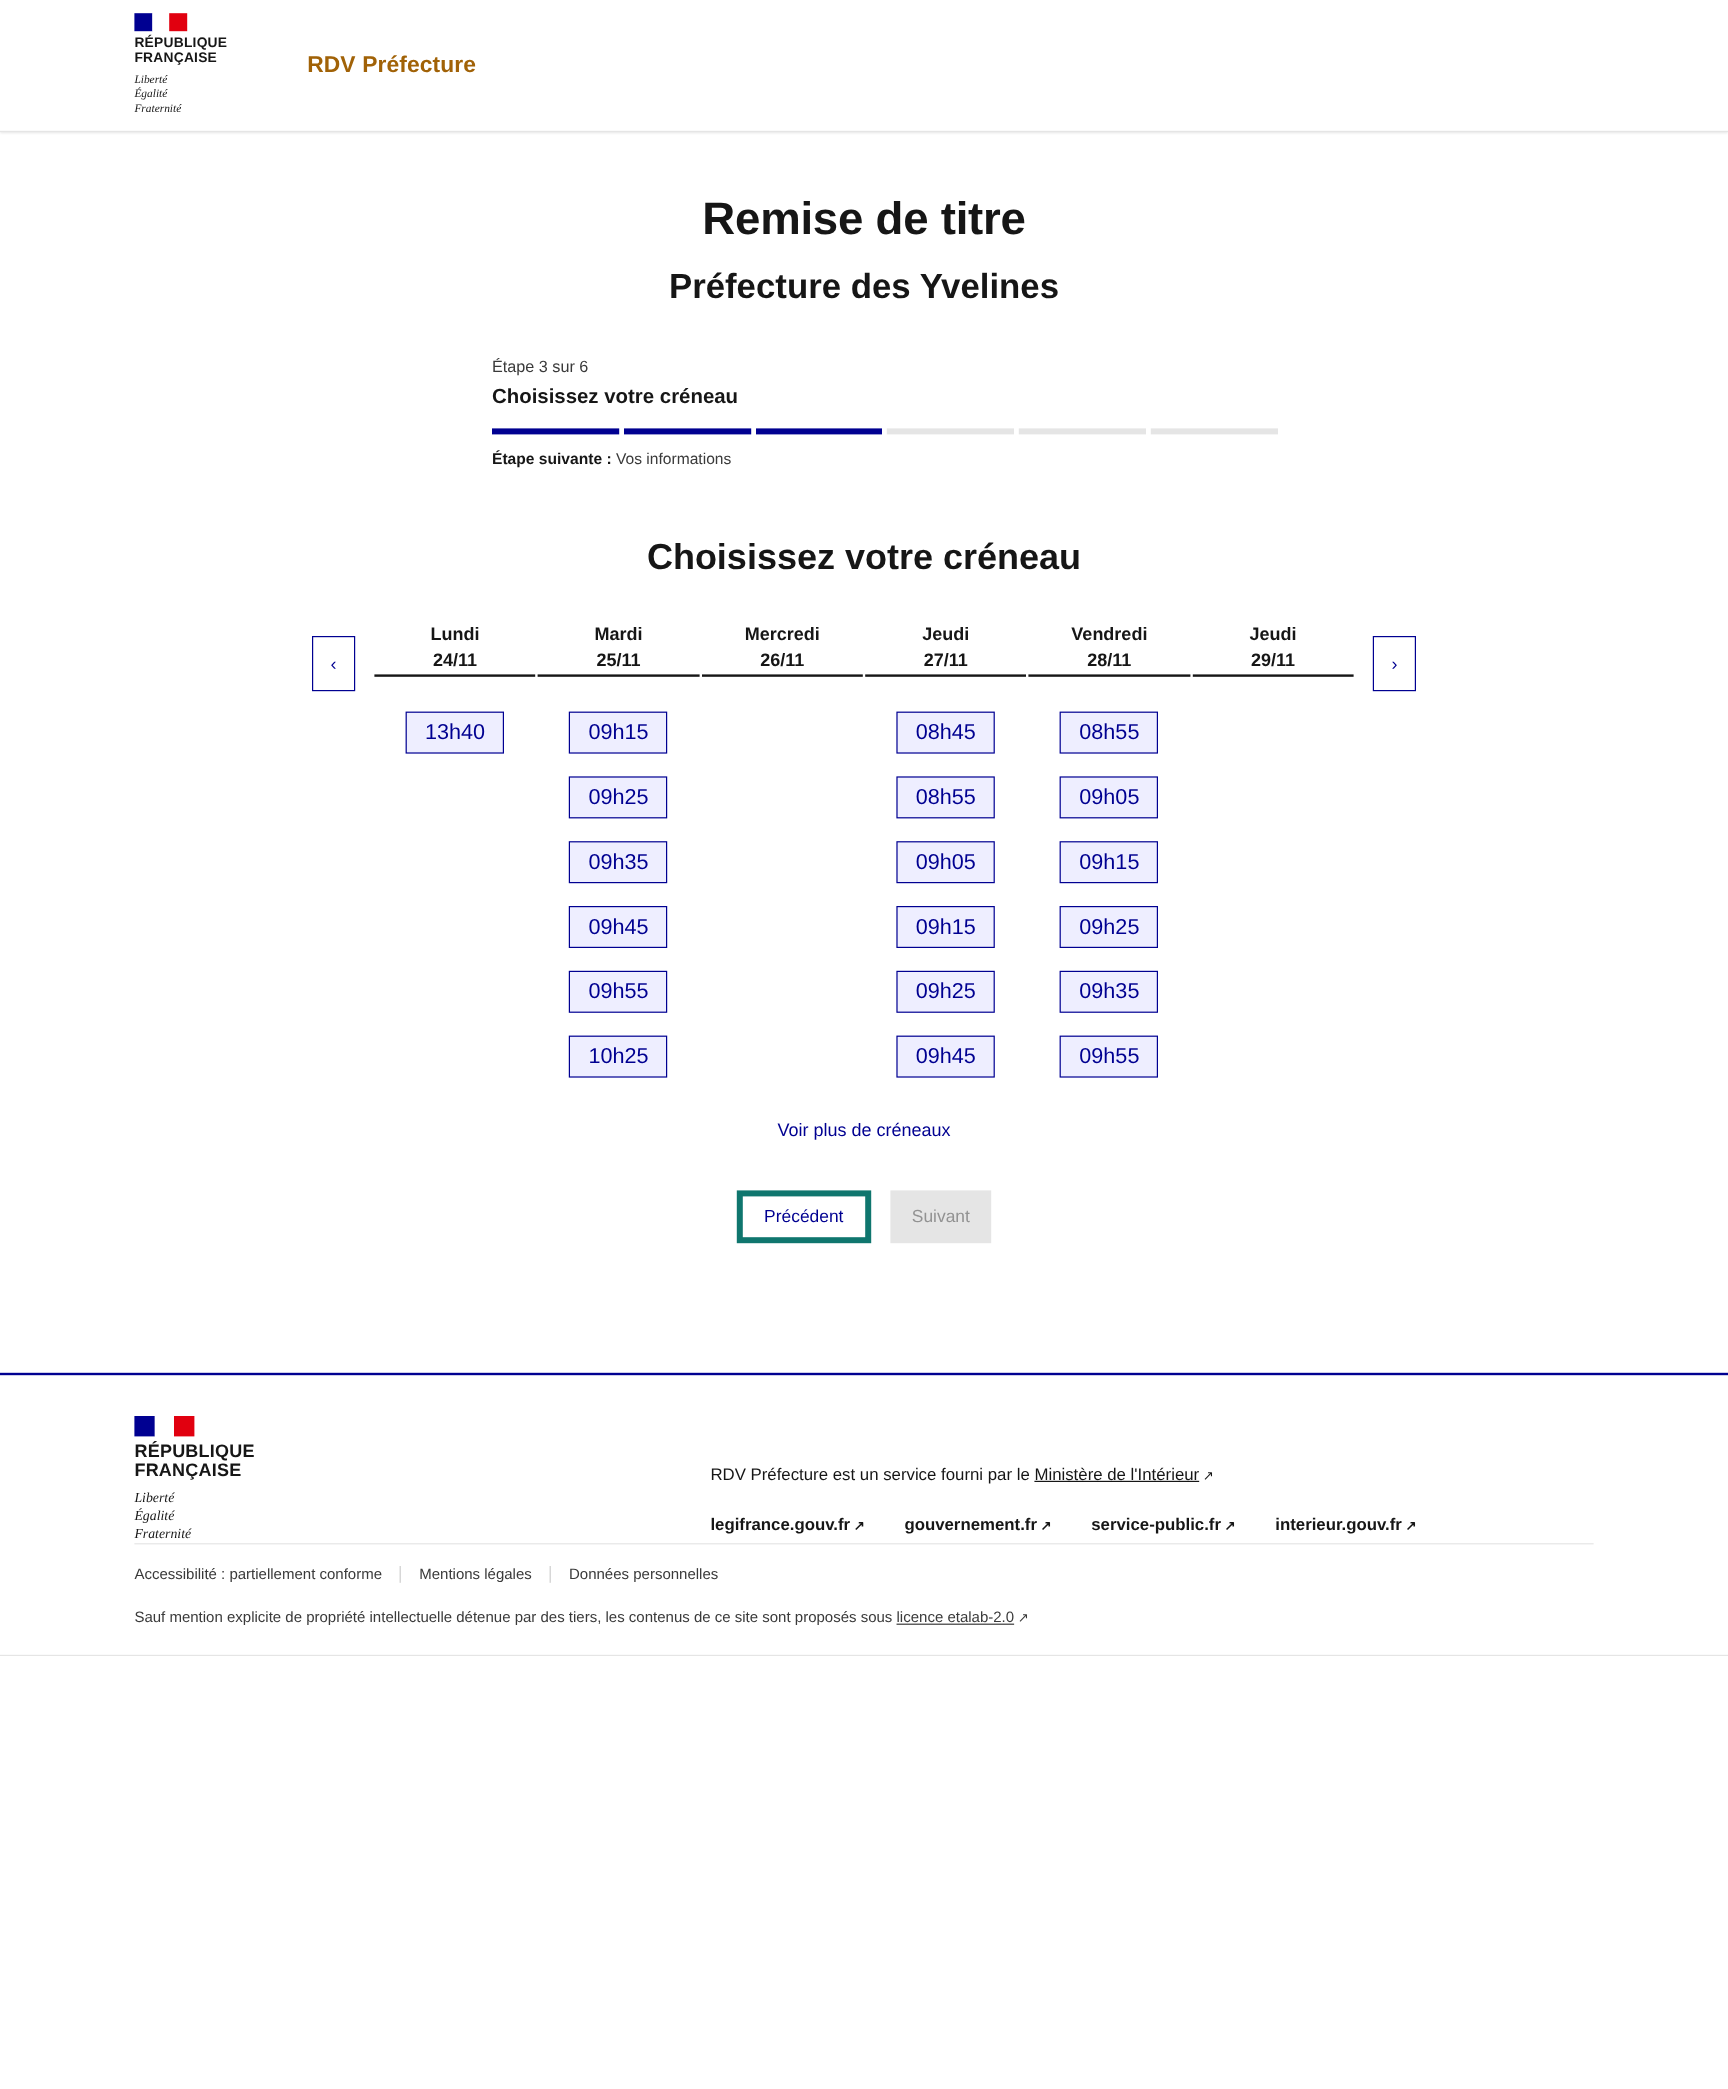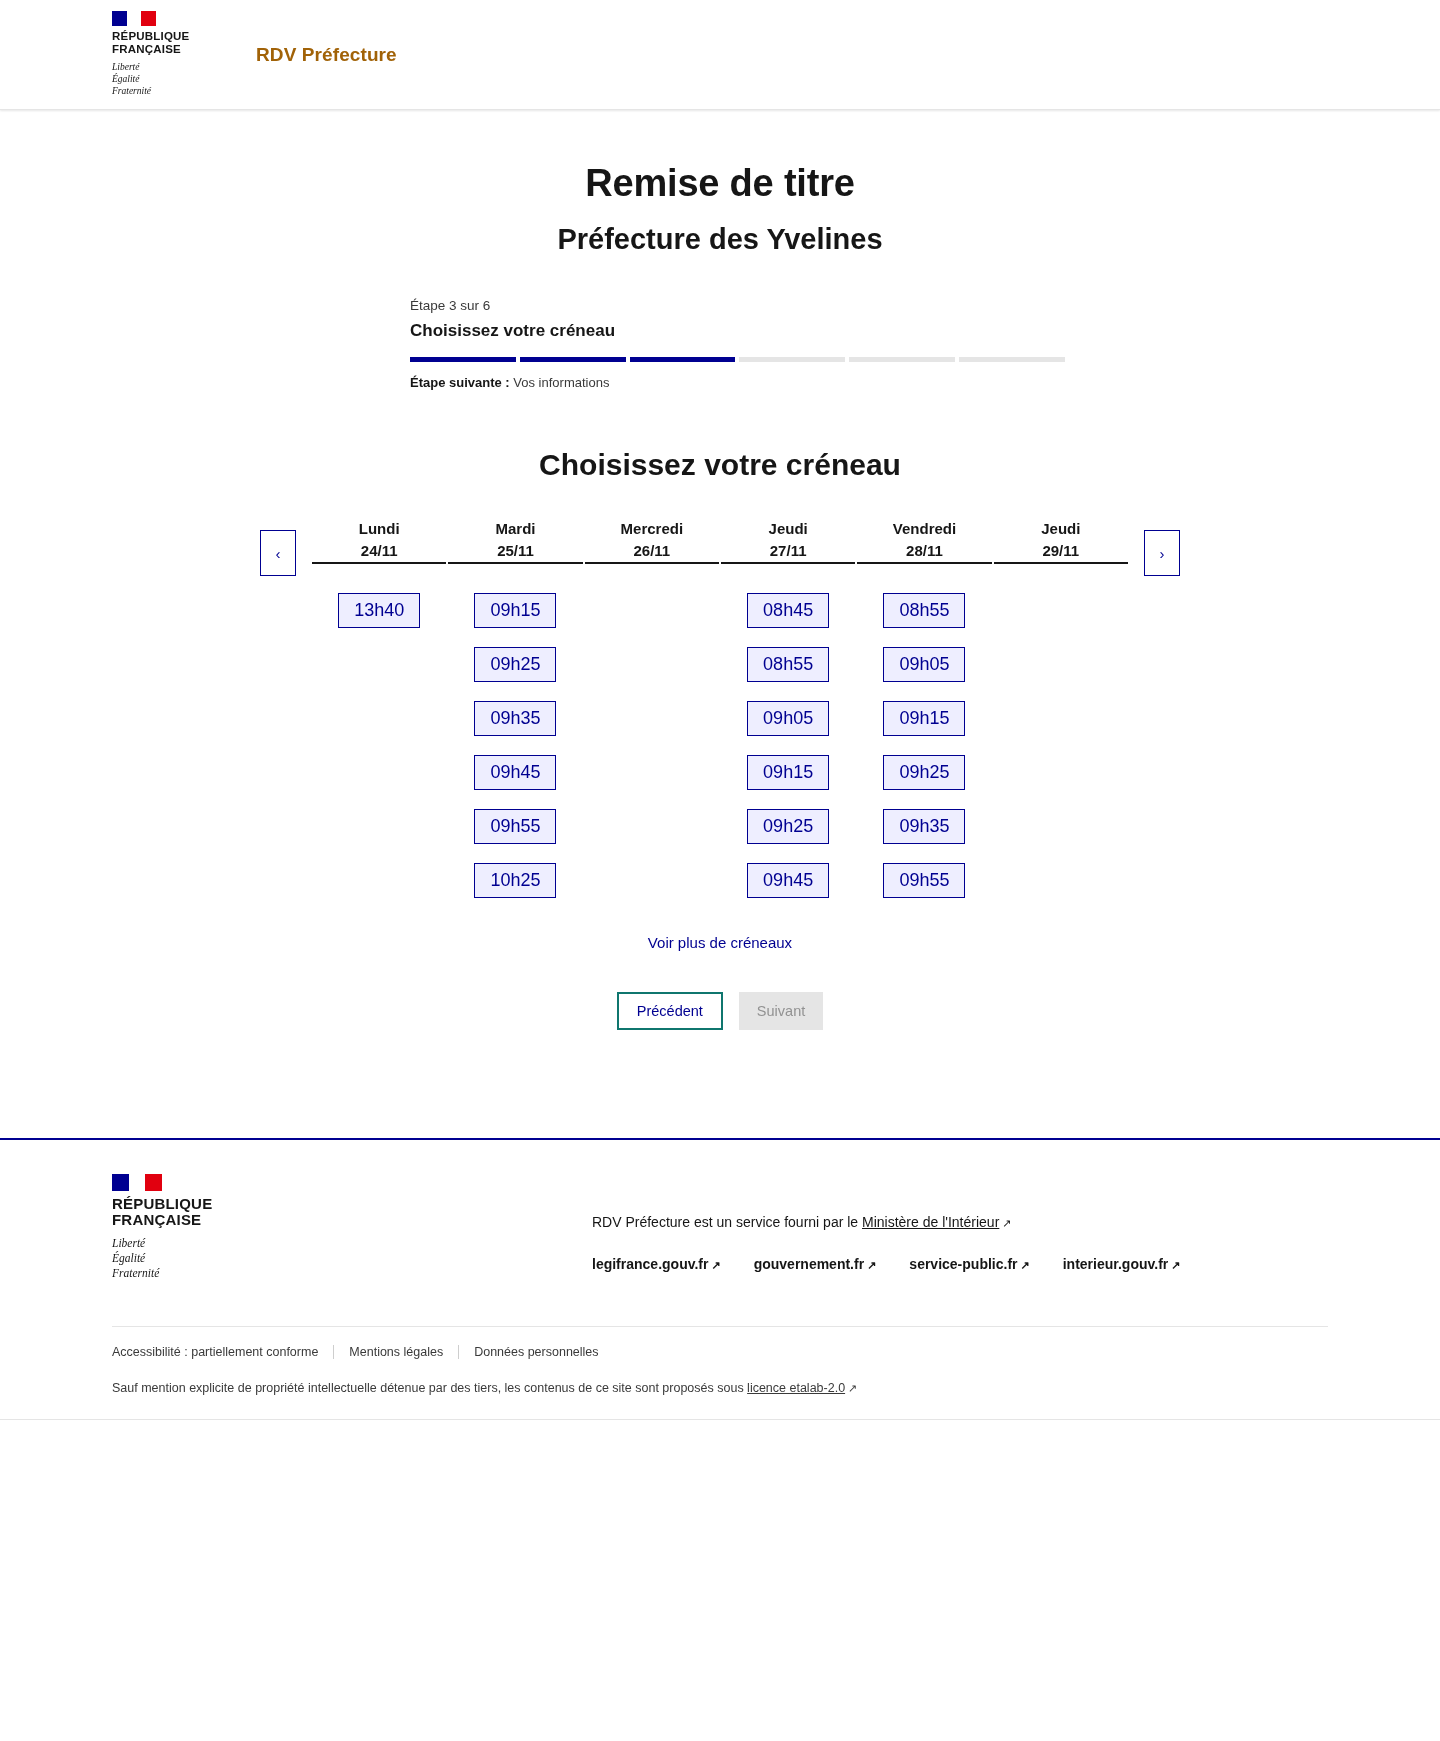--- a/index.html
+++ b/index.html
@@ -217,21 +217,21 @@
     margin-top: 41px;
   }
   .btn {
     font-family: "Liberation Sans", sans-serif;
     font-size: 14.5px;
     padding: 9px 18px;
     cursor: pointer;
   }
   .btn-secondary {
     background: #ffffff;
-    border: 2px solid #0f766e;
+    border: 5px solid #0f766e;
     color: #000091;
   }
   .btn-disabled {
     background: #e5e5e5;
     border: none;
     color: #929292;
     cursor: not-allowed;
   }
 
   
@@ -260,21 +260,20 @@
   .footer-list {
     margin-top: 26px;
     display: flex;
     gap: 33px;
     font-size: 14px;
     font-weight: 700;
   }
   .footer-list a { text-decoration: none; }
   .ext { font-size: 11px; margin-left: 3px; display: inline-block; }
   .footer-bottom {
-    margin-top: 46px;
     border-top: 1px solid #e5e5e5;
     padding-top: 18px;
   }
   .footer-meta {
     display: flex;
     align-items: center;
     font-size: 12.5px;
     color: #3a3a3a;
   }
   .footer-meta a { color: #3a3a3a; text-decoration: none; }

